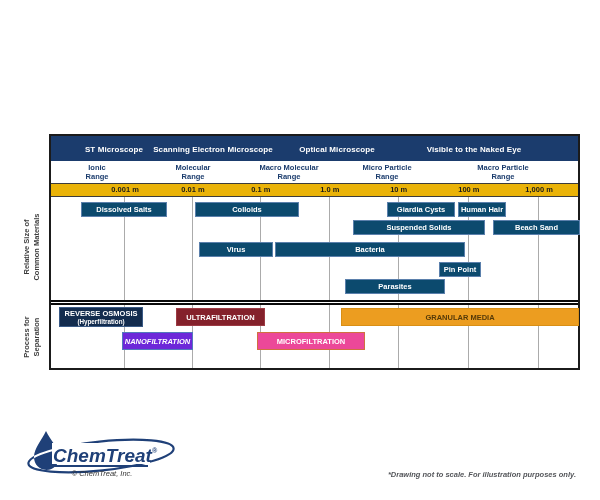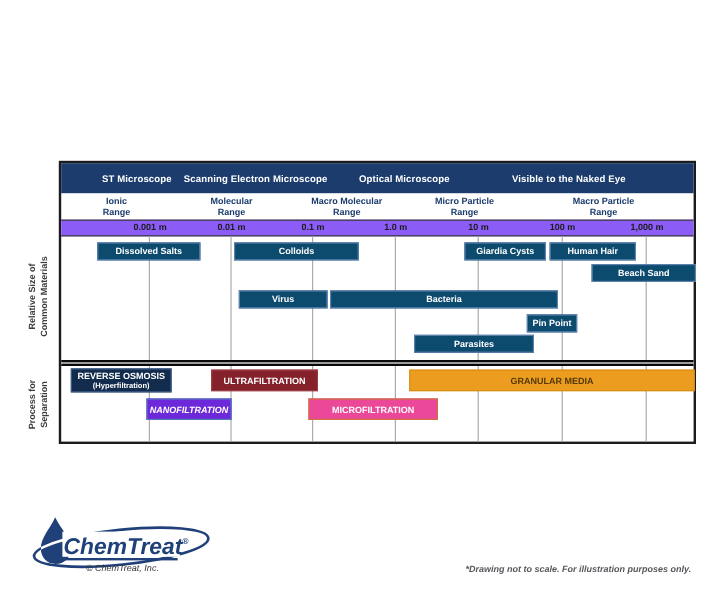--- a/index.html
+++ b/index.html
@@ -4,21 +4,21 @@
 <style>
   html,body{margin:0;padding:0;}
   body{width:600px;height:500px;background:#ffffff;font-family:"Liberation Sans",sans-serif;position:relative;overflow:hidden;}
   .page{position:absolute;inset:0;}
 
   .chart{position:absolute;left:49px;top:134px;width:531px;height:236px;border:2px solid #1b1b1b;box-sizing:border-box;background:#fff;display:flex;flex-direction:column;}
   .hdr-row{position:relative;height:25px;background:#1b3c6d;flex:none;}
   .hdr-label{position:absolute;top:50%;transform:translate(-50%,-50%);color:#fff;font-size:8px;font-weight:bold;white-space:nowrap;letter-spacing:.1px;}
   .range-row{position:relative;height:22px;flex:none;}
   .range-label{position:absolute;top:2px;transform:translateX(-50%);text-align:center;color:#1b3c6d;font-size:7.5px;font-weight:bold;line-height:9px;white-space:nowrap;}
-  .scale-row{position:relative;height:14px;flex:none;background:#8b5cf6;border-top:1px solid #3c3c3c;border-bottom:1px solid #3c3c3c;box-sizing:border-box;}
+  .scale-row{position:relative;height:14px;flex:none;background:#eab308;border-top:1px solid #3c3c3c;border-bottom:1px solid #3c3c3c;box-sizing:border-box;}
   .scale-label{position:absolute;top:1px;transform:translateX(-46%);color:#1b1b1b;font-size:7.5px;font-weight:600;white-space:nowrap;}
   .materials{position:relative;height:103px;flex:none;}
   .separator{height:5px;flex:none;border-top:2px solid #0a0a0a;border-bottom:2px solid #0a0a0a;box-sizing:border-box;background:#fff;}
   .process{position:relative;flex:1;border-radius:22px;}
   .gridline{position:absolute;top:0;bottom:0;width:1px;background:#ababab;}
   .mbar{position:absolute;height:15px;background:#0c4a6e;border:1px solid #5b80ac;box-sizing:border-box;color:#fff;font-size:7.5px;font-weight:bold;text-align:center;line-height:13px;white-space:nowrap;overflow:hidden;}
   .pbar{position:absolute;box-sizing:border-box;font-weight:bold;text-align:center;white-space:nowrap;overflow:hidden;display:flex;flex-direction:column;justify-content:center;}
   .pbar .l1{font-size:7.5px;line-height:9px;}
   .pbar .l2{font-size:6.3px;line-height:7px;font-weight:bold;}
 
@@ -75,21 +75,22 @@
         <div class="gridline" style="left: 73px;"></div>
         <div class="gridline" style="left: 141px;"></div>
         <div class="gridline" style="left: 209px;"></div>
         <div class="gridline" style="left: 278px;"></div>
         <div class="gridline" style="left: 347px;"></div>
         <div class="gridline" style="left: 417px;"></div>
         <div class="gridline" style="left: 487px;"></div>
         <div class="mbar" style="left: 30px; top: 5px; width: 86px;">Dissolved Salts</div>
         <div class="mbar" style="left: 144px; top: 5px; width: 104px;">Colloids</div>
         <div class="mbar" style="left: 336px; top: 5px; width: 68px;">Giardia Cysts</div>
-        <div class="mbar" style="left: 407px; top: 5px; width: 72px;">Human Hair</div>
+        <div class="mbar" style="left: 407px; top: 5px; width: 48px;">Human Hair</div>
+        <div class="mbar" style="left: 302px; top: 23px; width: 132px;">Suspended Solids</div>
         <div class="mbar" style="left: 442px; top: 23px; width: 87px;">Beach Sand</div>
         <div class="mbar" style="left: 148px; top: 45px; width: 74px;">Virus</div>
         <div class="mbar" style="left: 224px; top: 45px; width: 190px;">Bacteria</div>
         <div class="mbar" style="left: 388px; top: 65px; width: 42px;">Pin Point</div>
         <div class="mbar" style="left: 294px; top: 82px; width: 100px;">Parasites</div>
       </div>
     <div class="separator"></div>
     <div class="process" id="processSec">
         <div class="gridline" style="left: 73px;"></div>
         <div class="gridline" style="left: 141px;"></div>

